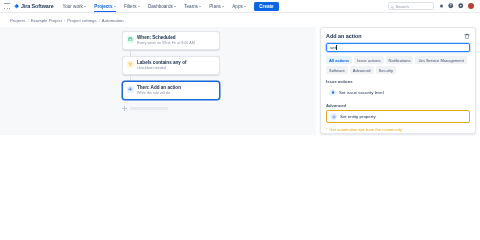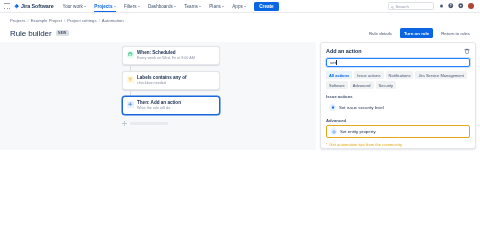--- a/index.html
+++ b/index.html
@@ -233,29 +233,20 @@
   <div class="crumbs">
     <span class="crumb">Projects</span>
     <span class="sep">/</span>
     <span class="crumb">Example Project</span>
     <span class="sep">/</span>
     <span class="crumb">Project settings</span>
     <span class="sep">/</span>
     <span class="crumb">Automation</span>
   </div>
 
-  <div class="titlerow">
-    <span class="ptitle">Rule builder</span>
-    <span class="newbadge">NEW</span>
-    <div class="actions">
-      <div class="btn subtle">Rule details</div>
-      <div class="btn primary">Turn on rule</div>
-      <div class="btn subtle">Return to rules</div>
-    </div>
-  </div>
 
   <div class="main">
 
     <div class="canvas">
       <div class="chain">
 
         <div class="card">
           <div class="cico green">
             <svg width="4.5" height="4.5" viewBox="0 0 16 16">
                 <rect x="2" y="3" width="12" height="11" rx="1.5" fill="none" stroke="#22a06b" stroke-width="1.6"></rect>

